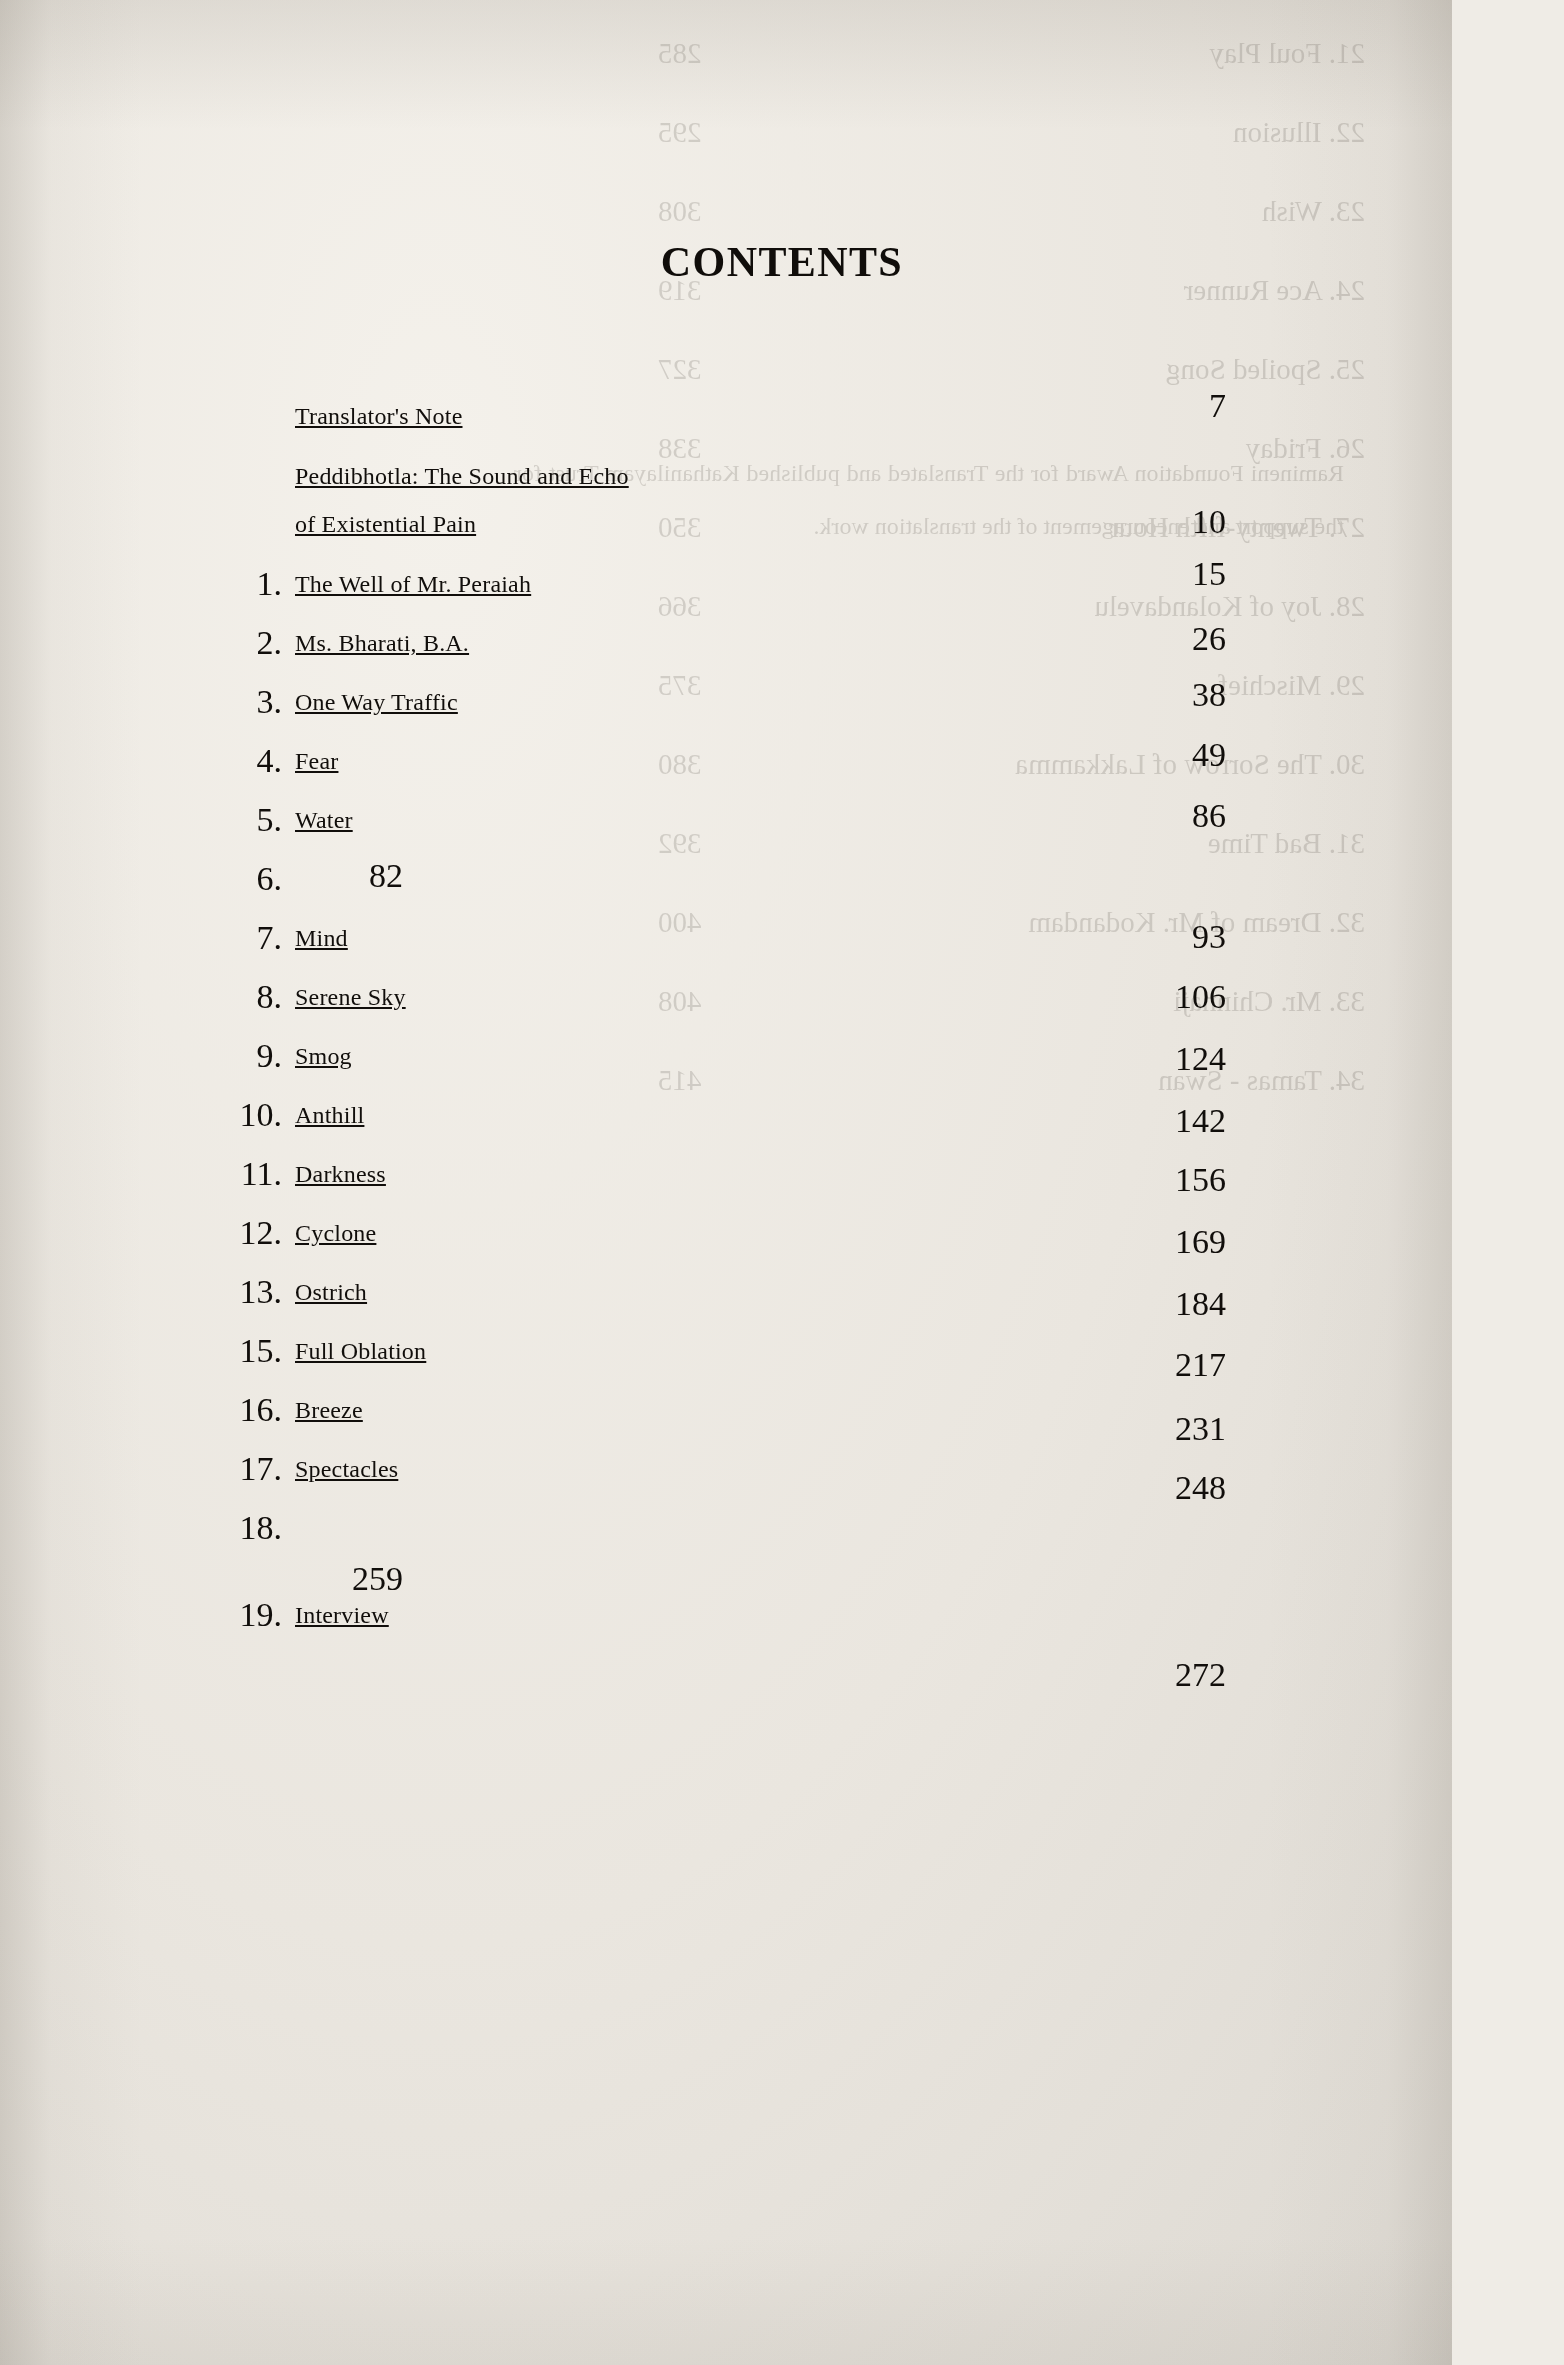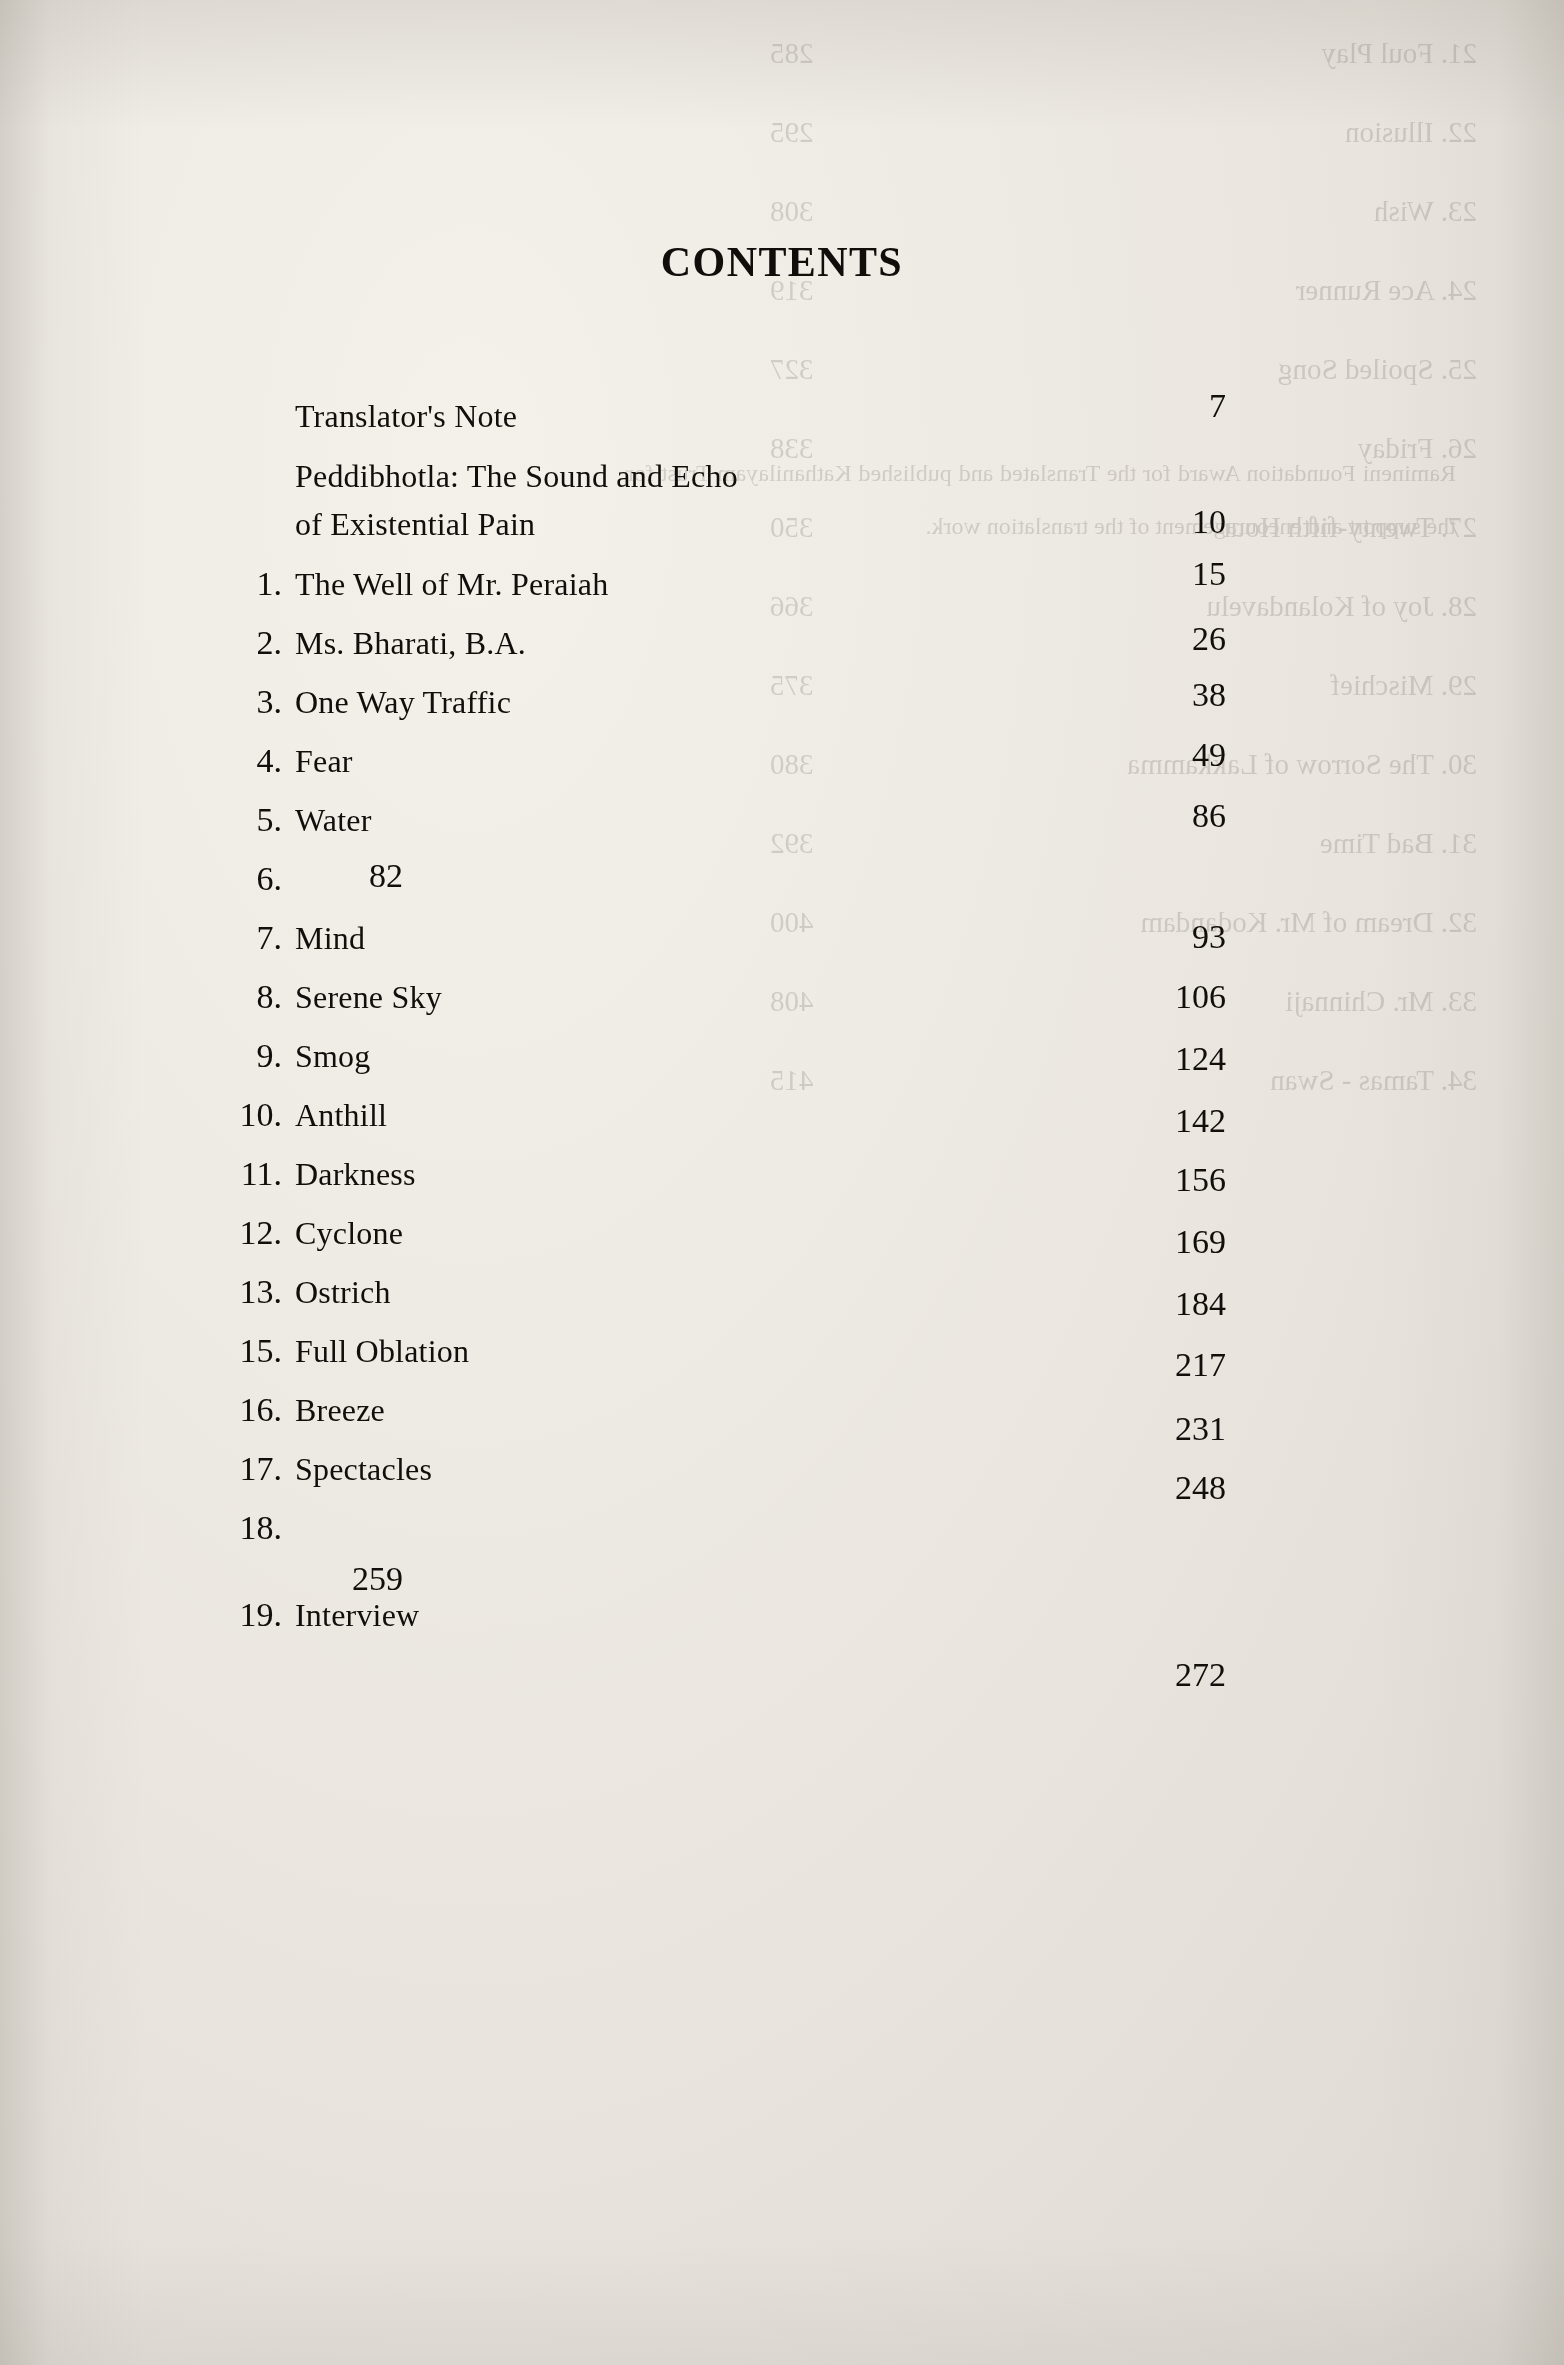--- a/index.html
+++ b/index.html
@@ -2,21 +2,21 @@
 <html style="font-size:11.5px"><head>
 <meta charset="utf-8">
 <style>
   html, body {
     margin: 0;
     padding: 0;
     background: #efece6;
   }
   .page {
     position: relative;
-    width: 1564px;
+    width: 1452px;
     height: 2366px;
     overflow: hidden;
     background:
       radial-gradient(ellipse at 30% 20%, #f4f1eb 0%, #eae6df 55%, #ddd9d2 100%);
     font-family: "Liberation Serif", serif;
     color: #15120f;
   }
 
   
   .page::after {
@@ -100,24 +100,25 @@
     width: 66px;
     flex: 0 0 66px;
     text-align: right;
     font-size: 34px;
     line-height: 46px;
     padding-right: 13px;
     color: #110e0b;
   }
   .toc-label {
     flex: 1 1 auto;
-    font-size: 32px;
+    font-size: 24px;
     line-height: 46px;
     color: #110e0b;
     letter-spacing: 0.2px;
+    text-decoration: underline;
   }
   .toc-label .second-line {
     display: block;
   }
   .toc-page {
     flex: 0 0 108px;
     width: 108px;
     text-align: right;
     font-size: 34px;
     line-height: 46px;

